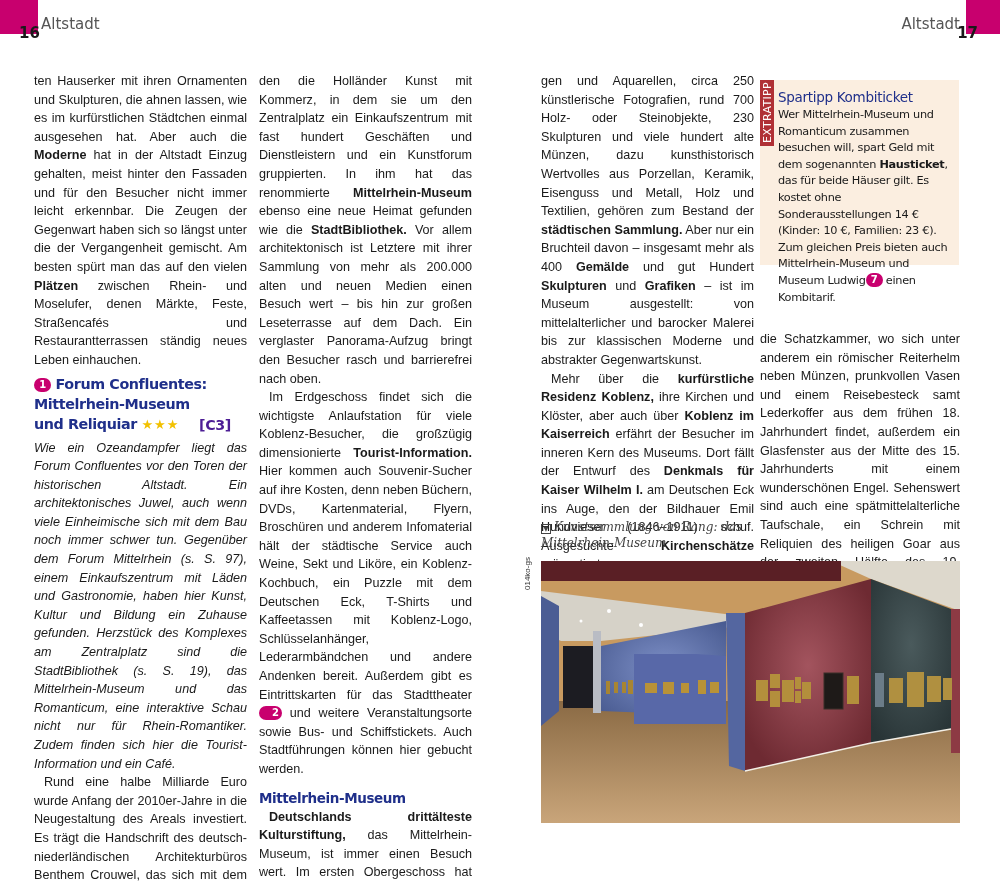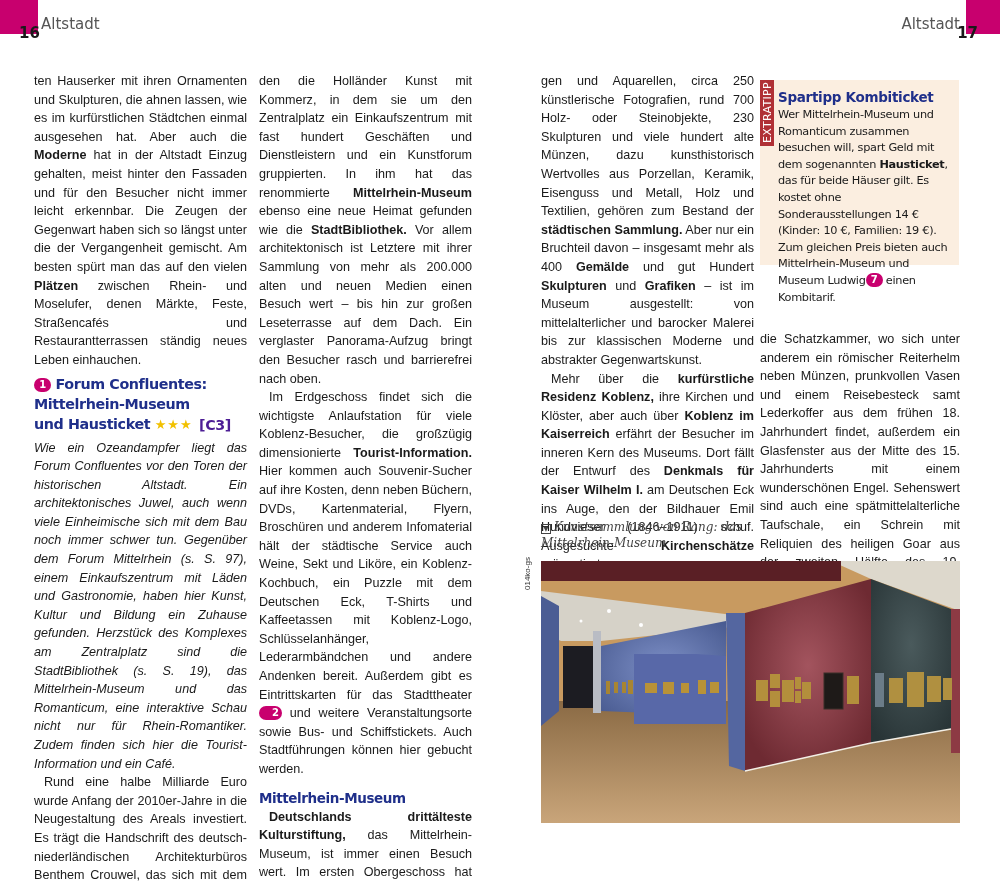--- a/index.html
+++ b/index.html
@@ -29,21 +29,21 @@
   .poi-heading .coord { position: absolute; right: 16px; bottom: 0; color: #4c1d95; }
   .badge { display: inline-block; min-width: 17px; height: 14px; border-radius: 8px; background: #c8006e; color: #fff; font-size: 10px; line-height: 14px; text-align: center; font-weight: bold; font-family: "DejaVu Sans", sans-serif; vertical-align: 1px; padding: 0 3px; }
   .stars { color: #f2c100; font-size: 13px; letter-spacing: 1px; }
 
   .sub-heading { margin-top: 10px; font-family: "DejaVu Sans", sans-serif; font-weight: bold; font-size: 13.5px; line-height: 19px; color: #1f2f8a; letter-spacing: -0.4px; }
 
   .tipbox { position: absolute; left: 760px; top: 80px; width: 199px; height: 185px; background: #fbeee0; }
   .tip-label { position: absolute; left: 0; top: 0; width: 14px; height: 66px; background: #b03035; }
   .tip-label span { position: absolute; left: -27px; top: 26px; width: 68px; transform: rotate(-90deg); color: #fff; font-family: "DejaVu Sans", sans-serif; font-size: 11px; letter-spacing: 0.3px; text-align: center; }
   .tip-content { position: absolute; left: 18px; top: 8px; right: 4px; font-family: "DejaVu Sans", sans-serif; font-size: 11.3px; line-height: 16.6px; color: #1a1a1a; letter-spacing: -0.3px; }
-  .tip-title { font-weight: bold; font-size: 13.5px; color: #1f2f8a; line-height: 18px; margin-bottom: 1px; }
+  .tip-title { font-weight: normal; font-size: 13.5px; color: #1f2f8a; line-height: 18px; margin-bottom: 1px; }
 
   .caption { position: absolute; left: 541px; top: 519px; width: 210px; font-family: "DejaVu Serif", serif; font-style: italic; font-size: 12px; line-height: 16px; color: #444; }
   .caption .arrow-box { display: inline-block; width: 10px; height: 10px; border: 1px solid #444; font-style: normal; font-size: 7px; line-height: 8px; text-align: center; vertical-align: 0; margin-right: 3px; }
 
   .credit { position: absolute; left: 523px; top: 590px; transform: rotate(-90deg); transform-origin: left top; font-size: 8px; color: #333; font-family: "Liberation Sans", sans-serif; }
 
   .photo { position: absolute; left: 541px; top: 561px; width: 419px; height: 262px; overflow: hidden; background: #c89a60; }
 </style>
 </head>
 <body>
@@ -55,21 +55,21 @@
 <div class="tab-right"></div>
 <div class="pno right">17</div>
 
 <div class="col col1">
   <p><span>ten Hauserker mit ihren Ornamenten und Skulpturen, die ahnen lassen, wie es im kurfürstlichen Städtchen einmal ausgesehen hat. Aber auch die </span><b>Moderne</b><span> hat in der Altstadt Einzug gehalten, meist hinter den Fassaden und für den Besucher nicht immer leicht erkennbar. Die Zeugen der Gegenwart haben sich so längst unter die der Vergangenheit gemischt. Am besten spürt man das auf den vielen </span><b>Plätzen</b><span> zwischen Rhein- und Moselufer, denen Märkte, Feste, Straßencafés und Restaurantterrassen ständig neues Leben einhauchen.</span></p>
 
   <div class="poi-heading">
     <span class="badge">1</span>
     <span>Forum Confluentes:</span><br>
     <span>Mittelrhein-Museum</span><br>
-    <span>und Hausticket</span>
+    <span>und Reliquiar</span>
     <span class="stars">★★★</span>
     <span class="coord">[C3]</span>
   </div>
 
   <p class="italic">Wie ein Ozeandampfer liegt das Forum Confluentes vor den Toren der historischen Altstadt. Ein architektonisches Juwel, auch wenn viele Einheimische sich mit dem Bau noch immer schwer tun. Gegenüber dem Forum Mittelrhein (s. S. 97), einem Einkaufszentrum mit Läden und Gastronomie, haben hier Kunst, Kultur und Bildung ein Zuhause gefunden. Herzstück des Komplexes am Zentralplatz sind die StadtBibliothek (s. S. 19), das Mittelrhein-Museum und das Romanticum, eine interaktive Schau nicht nur für Rhein-Romantiker. Zudem finden sich hier die Tourist-Information und ein Café.</p>
   <p class="indent">Rund eine halbe Milliarde Euro wurde Anfang der 2010er-Jahre in die Neugestaltung des Areals investiert. Es trägt die Handschrift des deutsch-niederländischen Architekturbüros Benthem Crouwel, das sich mit dem Bau von Shoppingzentren, Bahnhöfen, Flughafengebäuden, Museen und Konzerthallen einen Namen gemacht hat. Auch in Koblenz verban-</p>
 </div>
 
 <div class="col col2">
   <p><span>den die Holländer Kunst mit Kommerz, in dem sie um den Zentralplatz ein Einkaufszentrum mit fast hundert Geschäften und Dienstleistern und ein Kunstforum gruppierten. In ihm hat das renommierte </span><b>Mittelrhein-Museum</b><span> ebenso eine neue Heimat gefunden wie die </span><b>StadtBibliothek.</b><span> Vor allem architektonisch ist Letztere mit ihrer Sammlung von mehr als 200.000 alten und neuen Medien einen Besuch wert – bis hin zur großen Leseterrasse auf dem Dach. Ein verglaster Panorama-Aufzug bringt den Besucher rasch und barrierefrei nach oben.</span></p>
@@ -83,21 +83,21 @@
   <p><span>gen und Aquarellen, circa 250 künstlerische Fotografien, rund 700 Holz- oder Steinobjekte, 230 Skulpturen und viele hundert alte Münzen, dazu kunsthistorisch Wertvolles aus Porzellan, Keramik, Eisenguss und Metall, Holz und Textilien, gehören zum Bestand der </span><b>städtischen Sammlung.</b><span> Aber nur ein Bruchteil davon – insgesamt mehr als 400 </span><b>Gemälde</b><span> und gut Hundert </span><b>Skulpturen</b><span> und </span><b>Grafiken</b><span> – ist im Museum ausgestellt: von mittelalterlicher und barocker Malerei bis zur klassischen Moderne und abstrakter Gegenwartskunst.</span></p>
   <p class="indent"><span>Mehr über die </span><b>kurfürstliche Residenz Koblenz,</b><span> ihre Kirchen und Klöster, aber auch über </span><b>Koblenz im Kaiserreich</b><span> erfährt der Besucher im inneren Kern des Museums. Dort fällt der Entwurf des </span><b>Denkmals für Kaiser Wilhelm I.</b><span> am Deutschen Eck ins Auge, den der Bildhauer Emil Hundvieser (1846–1911) schuf. Ausgesuchte </span><b>Kirchenschätze</b><span> präsentiert</span></p>
 </div>
 
 <div class="tipbox">
   <div class="tip-label">
       <span>EXTRATIPP</span>
     </div>
   <div class="tip-content">
     <div class="tip-title">Spartipp Kombiticket</div>
-    <span>Wer Mittelrhein-Museum und Romanticum zusammen besuchen will, spart Geld mit dem sogenannten </span><b>Hausticket</b><span>, das für beide Häuser gilt. Es kostet ohne Sonderausstellungen 14 € (Kinder: 10 €, Familien: 19 €). Zum gleichen Preis bieten auch Mittelrhein-Museum und Museum Ludwig</span><span class="badge">7</span><span> einen Kombitarif.</span>
+    <span>Wer Mittelrhein-Museum und Romanticum zusammen besuchen will, spart Geld mit dem sogenannten </span><b>Hausticket</b><span>, das für beide Häuser gilt. Es kostet ohne Sonderausstellungen 14 € (Kinder: 10 €, Familien: 23 €). Zum gleichen Preis bieten auch Mittelrhein-Museum und Museum Ludwig</span><span class="badge">7</span><span> einen Kombitarif.</span>
   </div>
 </div>
 
 <div class="col col4">
   <p><span>die Schatzkammer, wo sich unter anderem ein römischer Reiterhelm neben Münzen, prunkvollen Vasen und einem Reisebesteck samt Lederkoffer aus dem frühen 18. Jahrhundert findet, außerdem ein Glasfenster aus der Mitte des 15. Jahrhunderts mit einem wunderschönen Engel. Sehenswert sind auch eine spätmittelalterliche Taufschale, ein Schrein mit Reliquien des heiligen Goar aus der zweiten Hälfte des 19. Jahrhunderts und ein Reliquiar mit einem Kreuzpartikel aus der Basilika St. Kastor</span><span class="badge">8</span><span>.</span></p>
   <p class="indent"><span>Gleich zu Beginn des Rundgangs stehen </span><b>Marien- und Christus-Figu-</b></p>
 </div>
 
 <div class="caption">
   <span class="arrow-box">▼</span><span>Kunstsammlung von Rang: das Mittelrhein-Museum</span>

